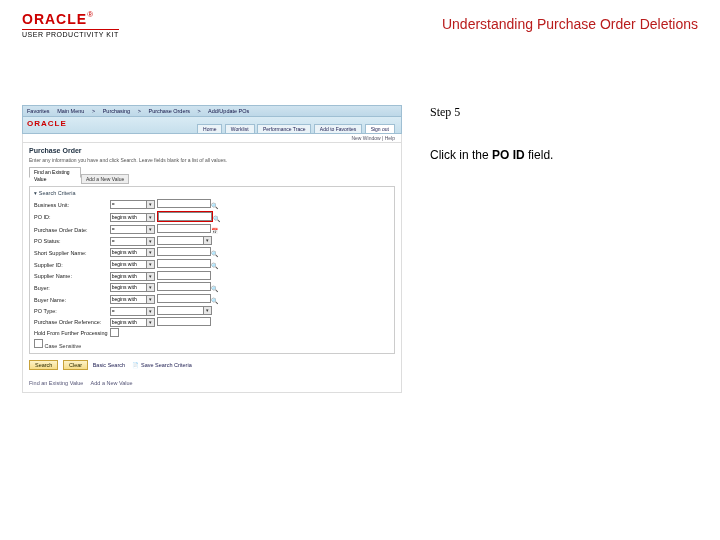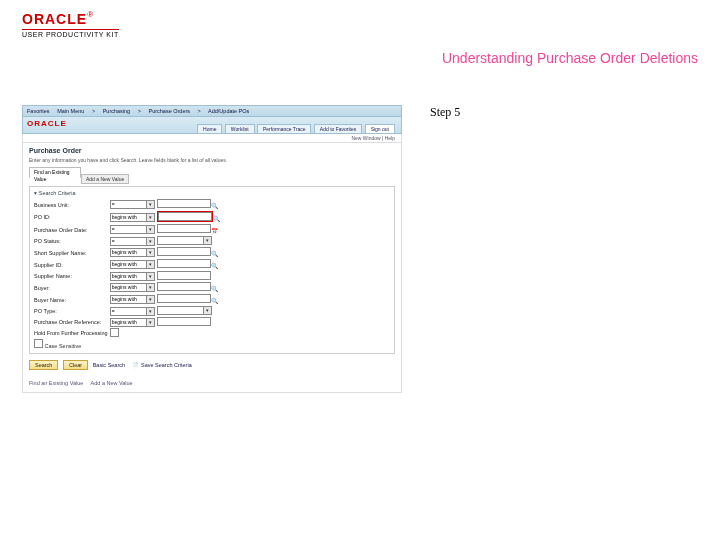--- a/index.html
+++ b/index.html
@@ -3,21 +3,21 @@
 <meta charset="utf-8">
 <style>
   html,body{margin:0;padding:0;width:720px;height:540px;background:#fff;font-family:Arial,Helvetica,sans-serif;color:#000;overflow:hidden;}
   .page{position:relative;width:720px;height:421px;}
   
   .hdr{position:absolute;left:22px;top:10px;right:22px;height:38px;}
   .logo{display:inline-block;}
   .logo .oracle{font:bold 14px Arial;color:#c00;letter-spacing:1px;}
   .logo .reg{font:8px Arial;color:#c00;vertical-align:top;}
   .logo .upk{display:block;font:7px Arial;color:#000;border-top:1px solid #c00;padding-top:1px;margin-top:1px;letter-spacing:0.5px;}
-  .title{position:absolute;right:0;top:6px;font:14px Arial;color:#ec4899;margin-top:34px;}
+  .title{position:absolute;right:0;top:6px;font:14px Arial;color:#b91c1c;}
   
   .instr{position:absolute;left:430px;top:105px;width:260px;font:12px Arial;color:#000;}
   .instr .step{margin-bottom:28px;font-family:Liberation Serif, serif;}
   
   .thumb{position:absolute;left:22px;top:105px;width:380px;height:270px;font:6px Arial;color:#333;}
   
   .crumbs{background:linear-gradient(#cfe3ef,#bed8e8);border:1px solid #9fbfd3;height:10px;line-height:10px;padding:0 4px;color:#114;font-size:5.5px;}
   .crumbs span{margin-right:6px;}
   
   .obar{background:linear-gradient(#d9ebf4,#c6dfec);border-left:1px solid #9fbfd3;border-right:1px solid #9fbfd3;border-bottom:1px solid #9fbfd3;height:16px;position:relative;}
@@ -60,20 +60,23 @@
 <div class="hdr">
   <div class="logo">
     <span class="oracle">ORACLE</span><span class="reg">®</span>
     <span class="upk">USER PRODUCTIVITY KIT</span>
   </div>
   <div class="title">Understanding Purchase Order Deletions</div>
 </div>
 
 <div class="instr">
   <div class="step">Step 5</div>
+  <div>
+    <span>Click in the </span><b>PO ID</b><span> field.</span>
+  </div>
 </div>
 
 <div class="thumb">
 
   <div class="crumbs">
     <span>Favorites</span>
     <span>Main Menu</span>
     <span>&gt;</span>
     <span>Purchasing</span>
     <span>&gt;</span>

